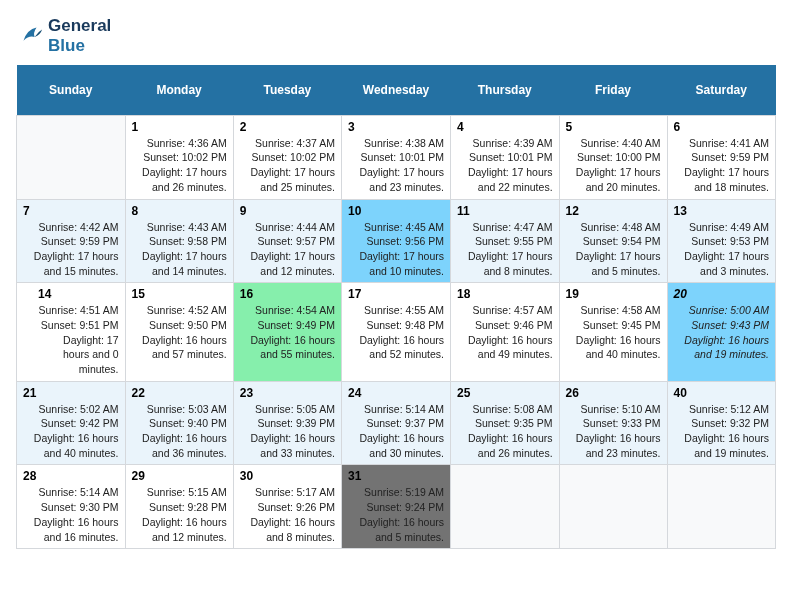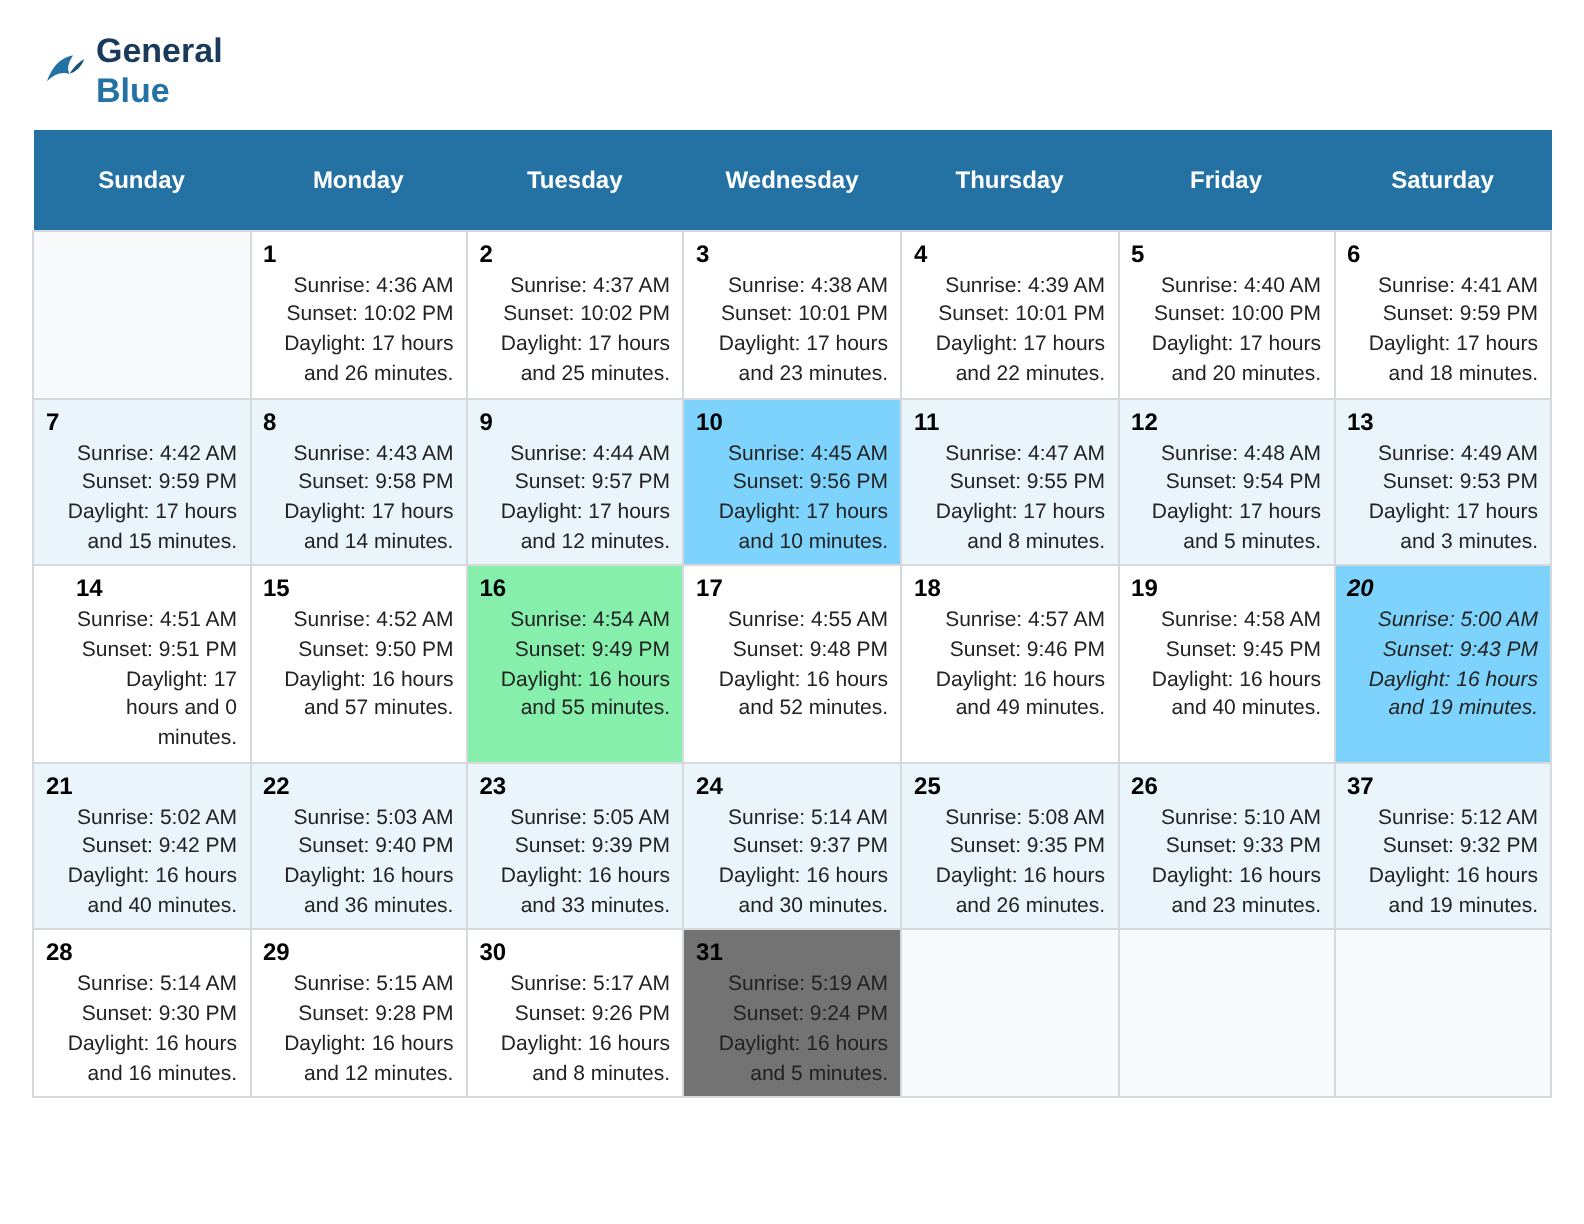--- a/index.html
+++ b/index.html
@@ -323,21 +323,21 @@
       </td>
         <td style="background: rgb(234, 244, 251);">
         <span class="day-number">26</span>
         <div class="day-info">
           <div>Sunrise: 5:10 AM</div>
           <div>Sunset: 9:33 PM</div>
           <div>Daylight: 16 hours and 23 minutes.</div>
         </div>
       </td>
         <td style="background: rgb(234, 244, 251);">
-        <span class="day-number">37</span>
+        <span class="day-number">40</span>
         <div class="day-info">
           <div>Sunrise: 5:12 AM</div>
           <div>Sunset: 9:32 PM</div>
           <div>Daylight: 16 hours and 19 minutes.</div>
         </div>
       </td>
       </tr>
       <tr>
         <td style="background: rgb(255, 255, 255);">
         <span class="day-number">28</span>

